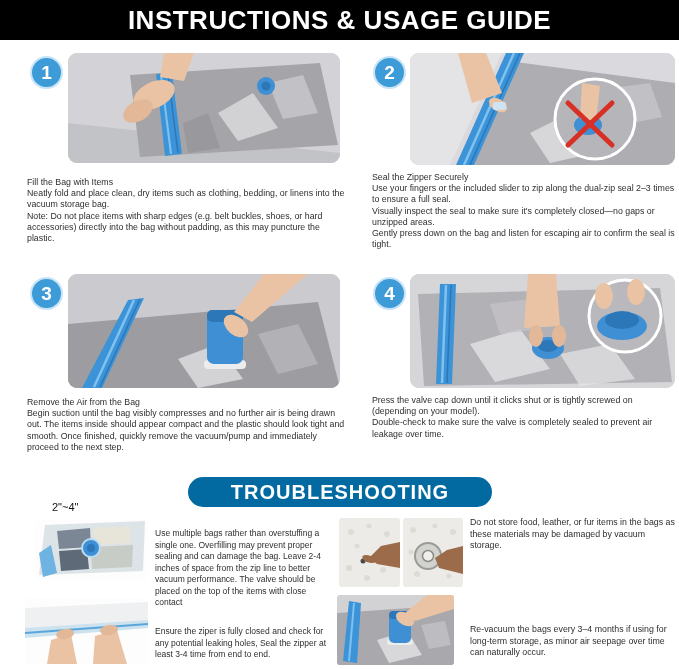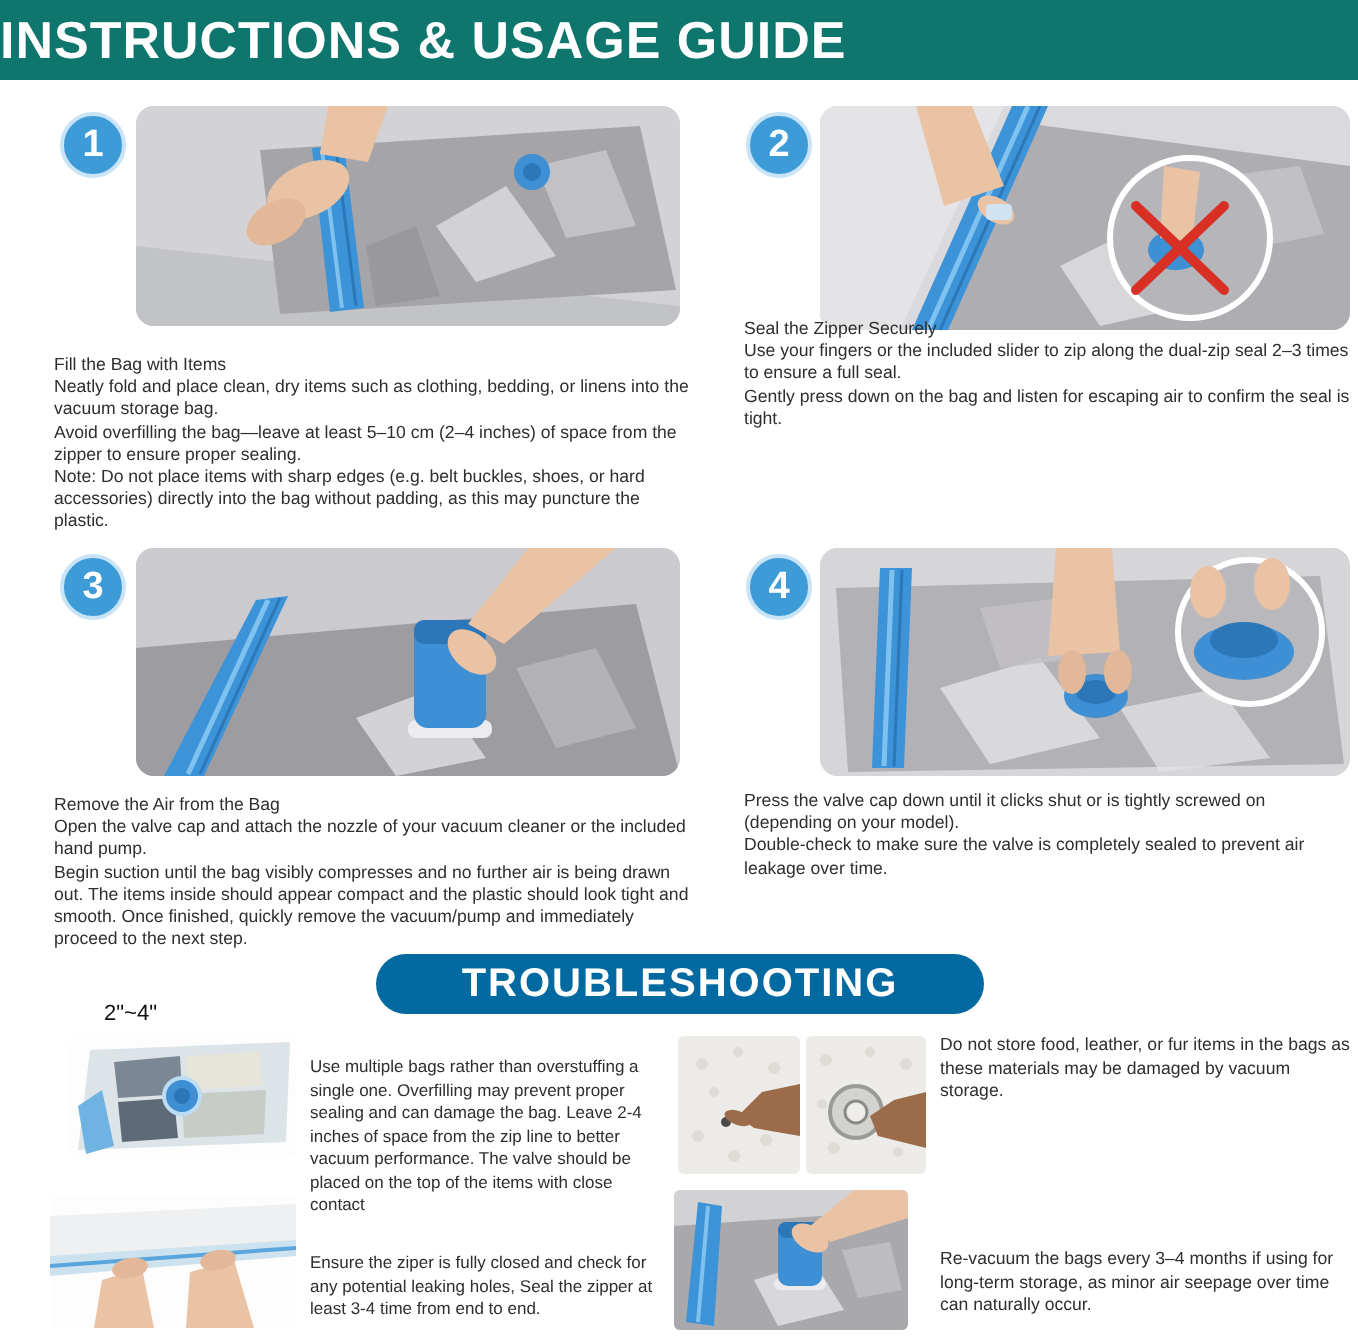--- a/index.html
+++ b/index.html
@@ -2,21 +2,21 @@
 <html><head>
 <meta charset="utf-8">
 <style>
   html,body { margin:0; padding:0; background:#ffffff; }
   .page {
     position:relative; width:679px; height:669px; background:#ffffff;
     font-family:"Liberation Sans", sans-serif; overflow:hidden;
   }
   .banner {
     position:absolute; left:0; top:0; width:679px; height:40px;
-    background:#0f766e; display:flex; align-items:center; 
+    background:#000000; display:flex; align-items:center; justify-content:center;
   }
   .banner-title { color:#ffffff; font-weight:bold; font-size:26px; letter-spacing:0.5px; }
 
   .badge {
     position:absolute; width:29px; height:29px; border-radius:50%;
     background:#3D9BD8; border:2.5px solid #C9E4F6; color:#ffffff;
     font-weight:bold; font-size:19px; display:flex; align-items:center; justify-content:center;
   }
   .photo { position:absolute; border-radius:9px; overflow:hidden; background:#d3d3d7; }
   .photo svg { display:block; }
@@ -75,21 +75,20 @@
       <g>
         <polygon points="96,0 126,0 116,28 92,24" fill="#E9C3A4"></polygon>
         <ellipse cx="86" cy="42" rx="22" ry="13" fill="#E9C3A4" transform="rotate(-25 86 42)"></ellipse>
         <ellipse cx="70" cy="58" rx="16" ry="10" fill="#E2B898" transform="rotate(-30 70 58)"></ellipse>
       </g>
     </svg>
   </div>
   <div class="step-text" style="left:27px; top:177px; width:320px;">
     <p class="step-title">Fill the Bag with Items</p>
     <p>Neatly fold and place clean, dry items such as clothing, bedding, or linens into the vacuum storage bag.</p>
-    <p>Avoid overfilling the bag—leave at least 5–10 cm (2–4 inches) of space from the zipper to ensure proper sealing.</p>
     <p>Note: Do not place items with sharp edges (e.g. belt buckles, shoes, or hard accessories) directly into the bag without padding, as this may puncture the plastic.</p>
   </div>
 
   <div class="badge" style="left:373px; top:56px;">
     <span>2</span>
   </div>
   <div class="photo" style="left:410px; top:53px; width:265px; height:112px;">
     <svg width="265" height="112" viewBox="0 0 265 112">
       <rect width="265" height="112" fill="#dadade"></rect>
       <polygon points="0,0 92,0 40,112 0,112" fill="#e4e4e6"></polygon>
@@ -112,23 +111,24 @@
         <circle cx="185" cy="66" r="40" fill="#b6b5ba" stroke="#ffffff" stroke-width="3"></circle>
         <ellipse cx="178" cy="72" rx="14" ry="10" fill="#3F8FD4"></ellipse>
         <polygon points="172,30 190,33 186,68 170,66" fill="#E9C3A4"></polygon>
         <g>
           <line x1="158" y1="50" x2="202" y2="92" stroke="#D93025" stroke-width="5" stroke-linecap="round"></line>
           <line x1="202" y1="50" x2="158" y2="92" stroke="#D93025" stroke-width="5" stroke-linecap="round"></line>
         </g>
       </g>
     </svg>
   </div>
-  <div class="step-text" style="left:372px; top:159px; width:303px;">
+  <div class="step-text" style="left:372px; top:172px; width:303px;">
     <p class="step-title">Seal the Zipper Securely</p>
     <p>Use your fingers or the included slider to zip along the dual-zip seal 2–3 times to ensure a full seal.</p>
+    <p>Visually inspect the seal to make sure it's completely closed—no gaps or unzipped areas.</p>
     <p>Gently press down on the bag and listen for escaping air to confirm the seal is tight.</p>
   </div>
 
   <div class="badge" style="left:30px; top:277px;">
     <span>3</span>
   </div>
   <div class="photo" style="left:68px; top:274px; width:272px; height:114px;">
     <svg width="272" height="114" viewBox="0 0 272 114">
       <rect width="272" height="114" fill="#cbcbcf"></rect>
       <g>
@@ -147,21 +147,20 @@
         <rect x="139" y="36" width="36" height="12" rx="5" fill="#2B77B8"></rect>
       </g>
       <g>
         <polygon points="196,0 240,0 184,48 166,38" fill="#E9C3A4"></polygon>
         <ellipse cx="168" cy="52" rx="14" ry="9" fill="#E9C3A4" transform="rotate(40 168 52)"></ellipse>
       </g>
     </svg>
   </div>
   <div class="step-text" style="left:27px; top:397px; width:322px;">
     <p class="step-title">Remove the Air from the Bag</p>
-    <p>Open the valve cap and attach the nozzle of your vacuum cleaner or the included hand pump.</p>
     <p>Begin suction until the bag visibly compresses and no further air is being drawn out. The items inside should appear compact and the plastic should look tight and smooth. Once finished, quickly remove the vacuum/pump and immediately proceed to the next step.</p>
   </div>
 
   <div class="badge" style="left:373px; top:277px;">
     <span>4</span>
   </div>
   <div class="photo" style="left:410px; top:274px; width:265px; height:114px;">
     <svg width="265" height="114" viewBox="0 0 265 114">
       <rect width="265" height="114" fill="#d6d6d9"></rect>
       <g>

